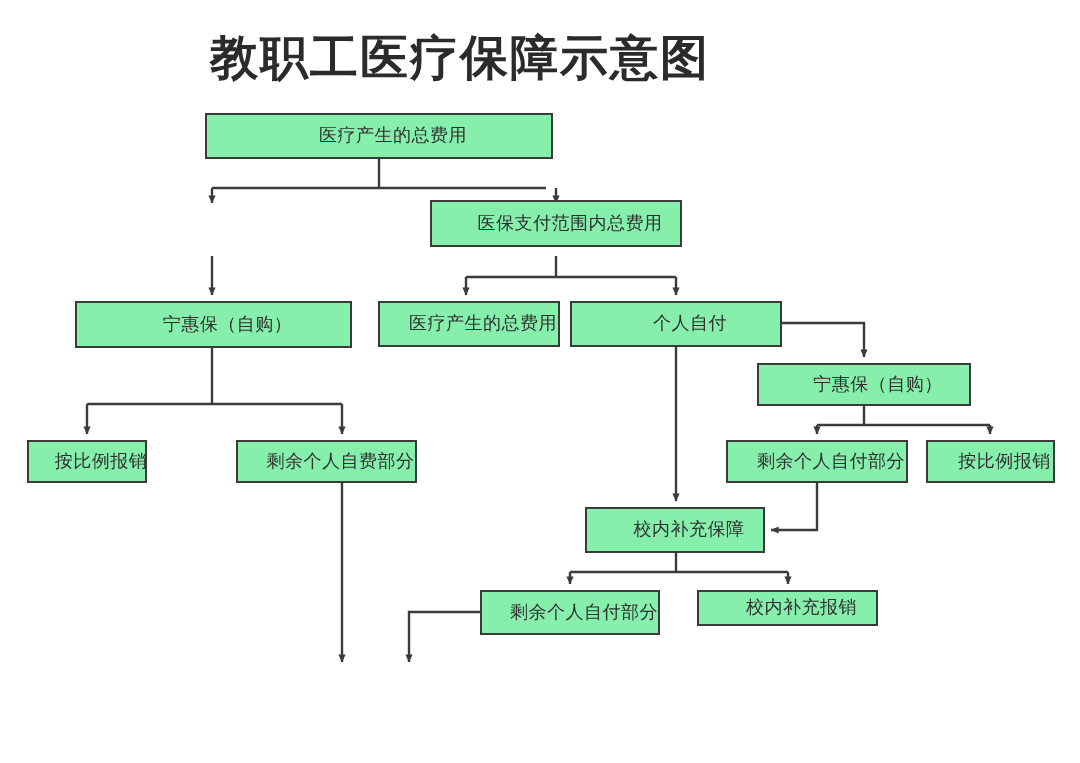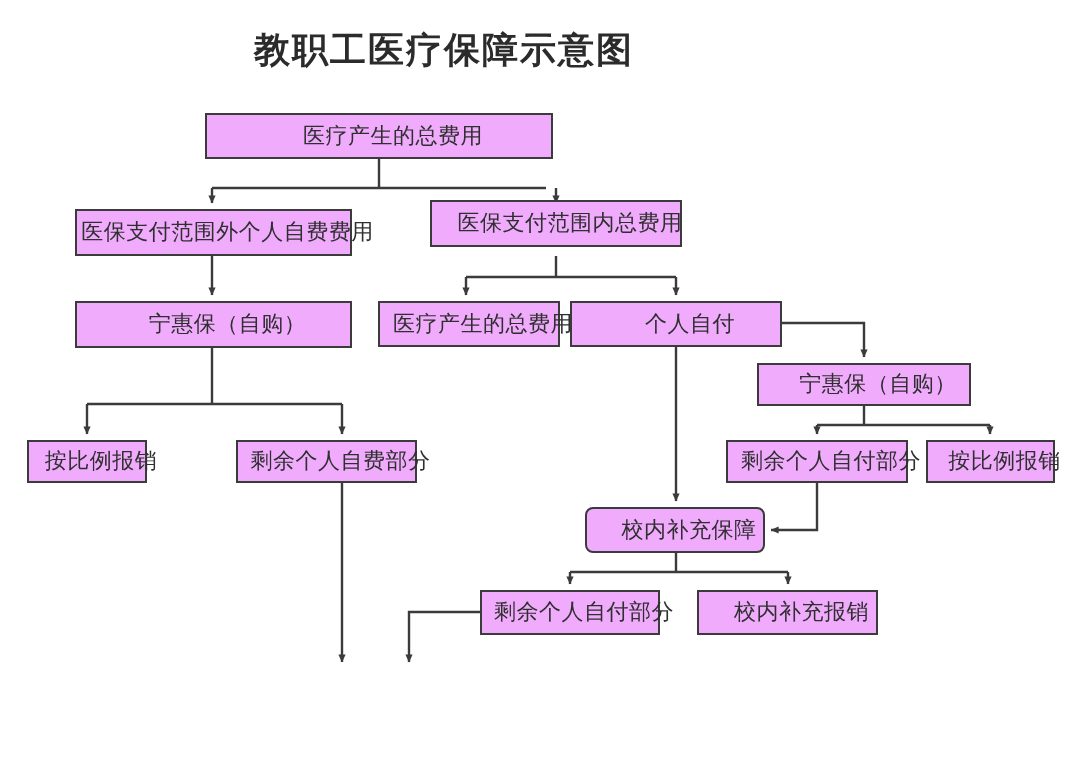--- a/index.html
+++ b/index.html
@@ -18,42 +18,43 @@
     position: relative;
     width: 1080px;
     height: 763px;
   }
   .diagram-title {
     position: absolute;
     left: 0;
     top: 26px;
     width: 888px;
     text-align: center;
-    font-size: 36px;
+    font-size: 48px;
     font-weight: bold;
     letter-spacing: 2px;
     color: #2b2b2b;
     font-family: "Liberation Sans", "DejaVu Sans", sans-serif;
     white-space: nowrap;
+    padding-left: 16px;
   }
   .flow-svg {
     position: absolute;
     left: 0;
     top: 0;
   }
   .node-box {
     position: absolute;
     box-sizing: border-box;
     border: 2px solid #3b3b3b;
-    background: #f0abfc;
+    background: #86efac;
     display: flex;
     align-items: center;
     justify-content: center;
     color: #2f2f2f;
-    font-size: 22px;
+    font-size: 18px;
     letter-spacing: 0.5px;
     line-height: 1.1;
     white-space: nowrap;
     padding-left: 28px;
   }
 </style>
 </head>
 <body>
 
 <div id="chart-root">
@@ -105,23 +106,20 @@
 
       <path d="M480,612 L409,612 L409,662" marker-end="url(#arrowhead)"></path>
 
     </g>
   </svg>
 
   <div class="node-box" style="left:205px;top:113px;width:348px;height:46px;">
     <span>医疗产生的总费用</span>
   </div>
 
-  <div class="node-box" style="left:75px;top:209px;width:277px;height:47px;">
-    <span>医保支付范围外个人自费费用</span>
-  </div>
 
   <div class="node-box" style="left:430px;top:200px;width:252px;height:47px;">
     <span>医保支付范围内总费用</span>
   </div>
 
   <div class="node-box" style="left:75px;top:301px;width:277px;height:47px;">
     <span>宁惠保（自购）</span>
   </div>
 
   <div class="node-box" style="left:378px;top:301px;width:182px;height:46px;">
@@ -145,26 +143,26 @@
   </div>
 
   <div class="node-box" style="left:726px;top:440px;width:182px;height:43px;">
     <span>剩余个人自付部分</span>
   </div>
 
   <div class="node-box" style="left:926px;top:440px;width:129px;height:43px;">
     <span>按比例报销</span>
   </div>
 
-  <div class="node-box" style="left:585px;top:507px;width:180px;height:46px;border-radius:8px;">
+  <div class="node-box" style="left:585px;top:507px;width:180px;height:46px;">
     <span>校内补充保障</span>
   </div>
 
   <div class="node-box" style="left:480px;top:590px;width:180px;height:45px;">
     <span>剩余个人自付部分</span>
   </div>
 
-  <div class="node-box" style="left:697px;top:590px;width:181px;height:45px;">
+  <div class="node-box" style="left:697px;top:590px;width:181px;height:36px;">
     <span>校内补充报销</span>
   </div>
 
 
 </div>
 
 </body></html>

